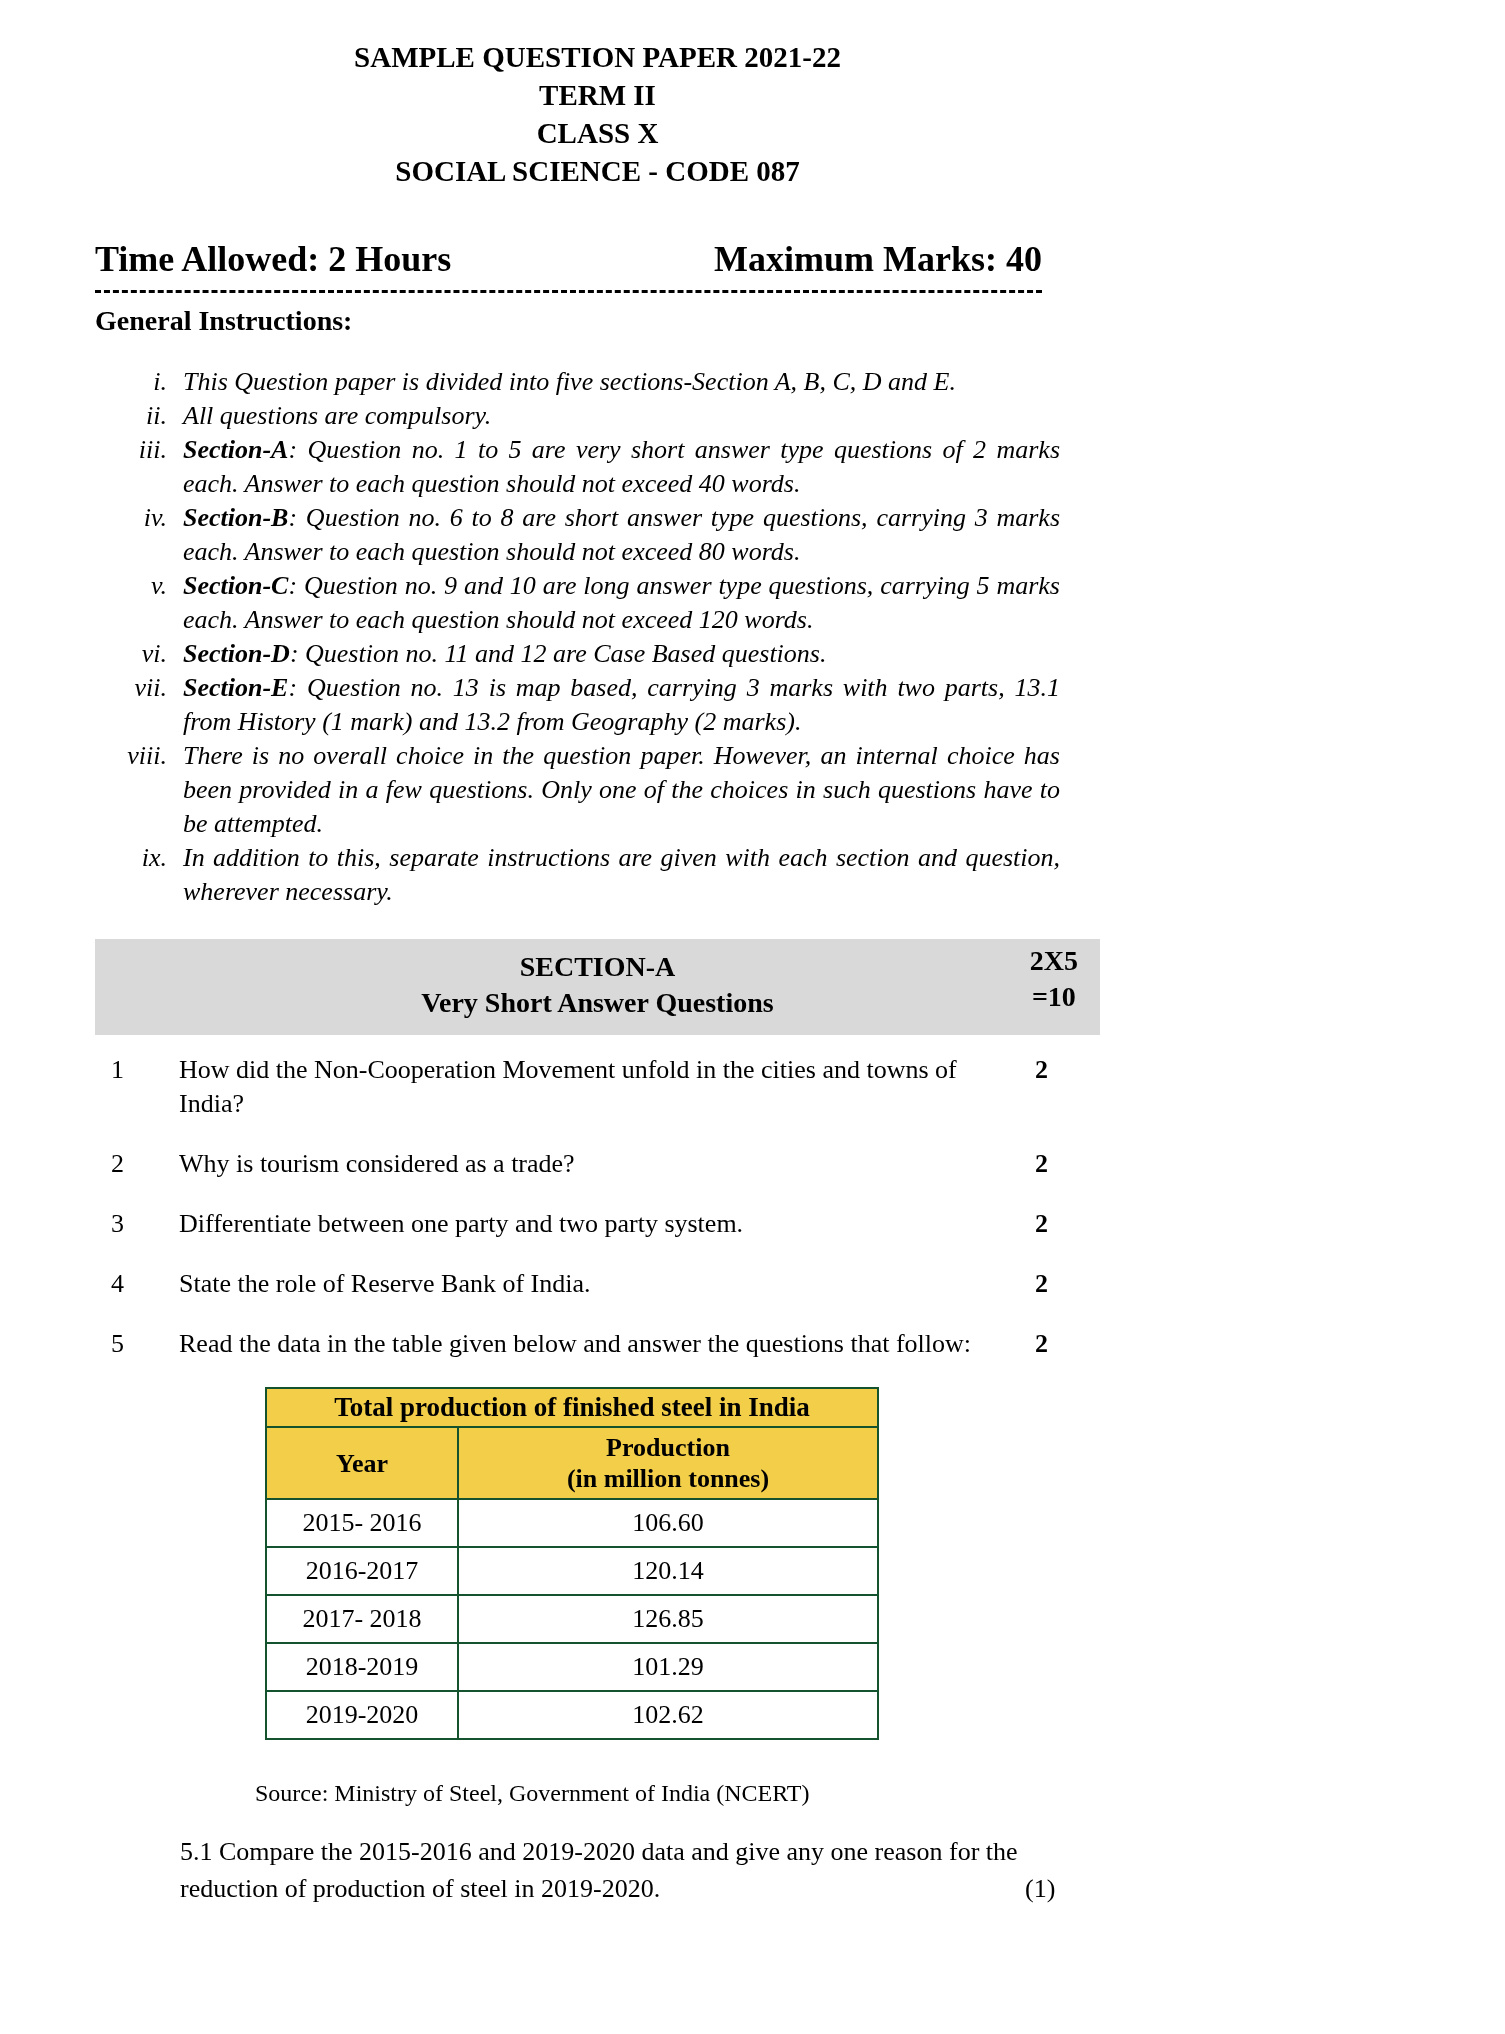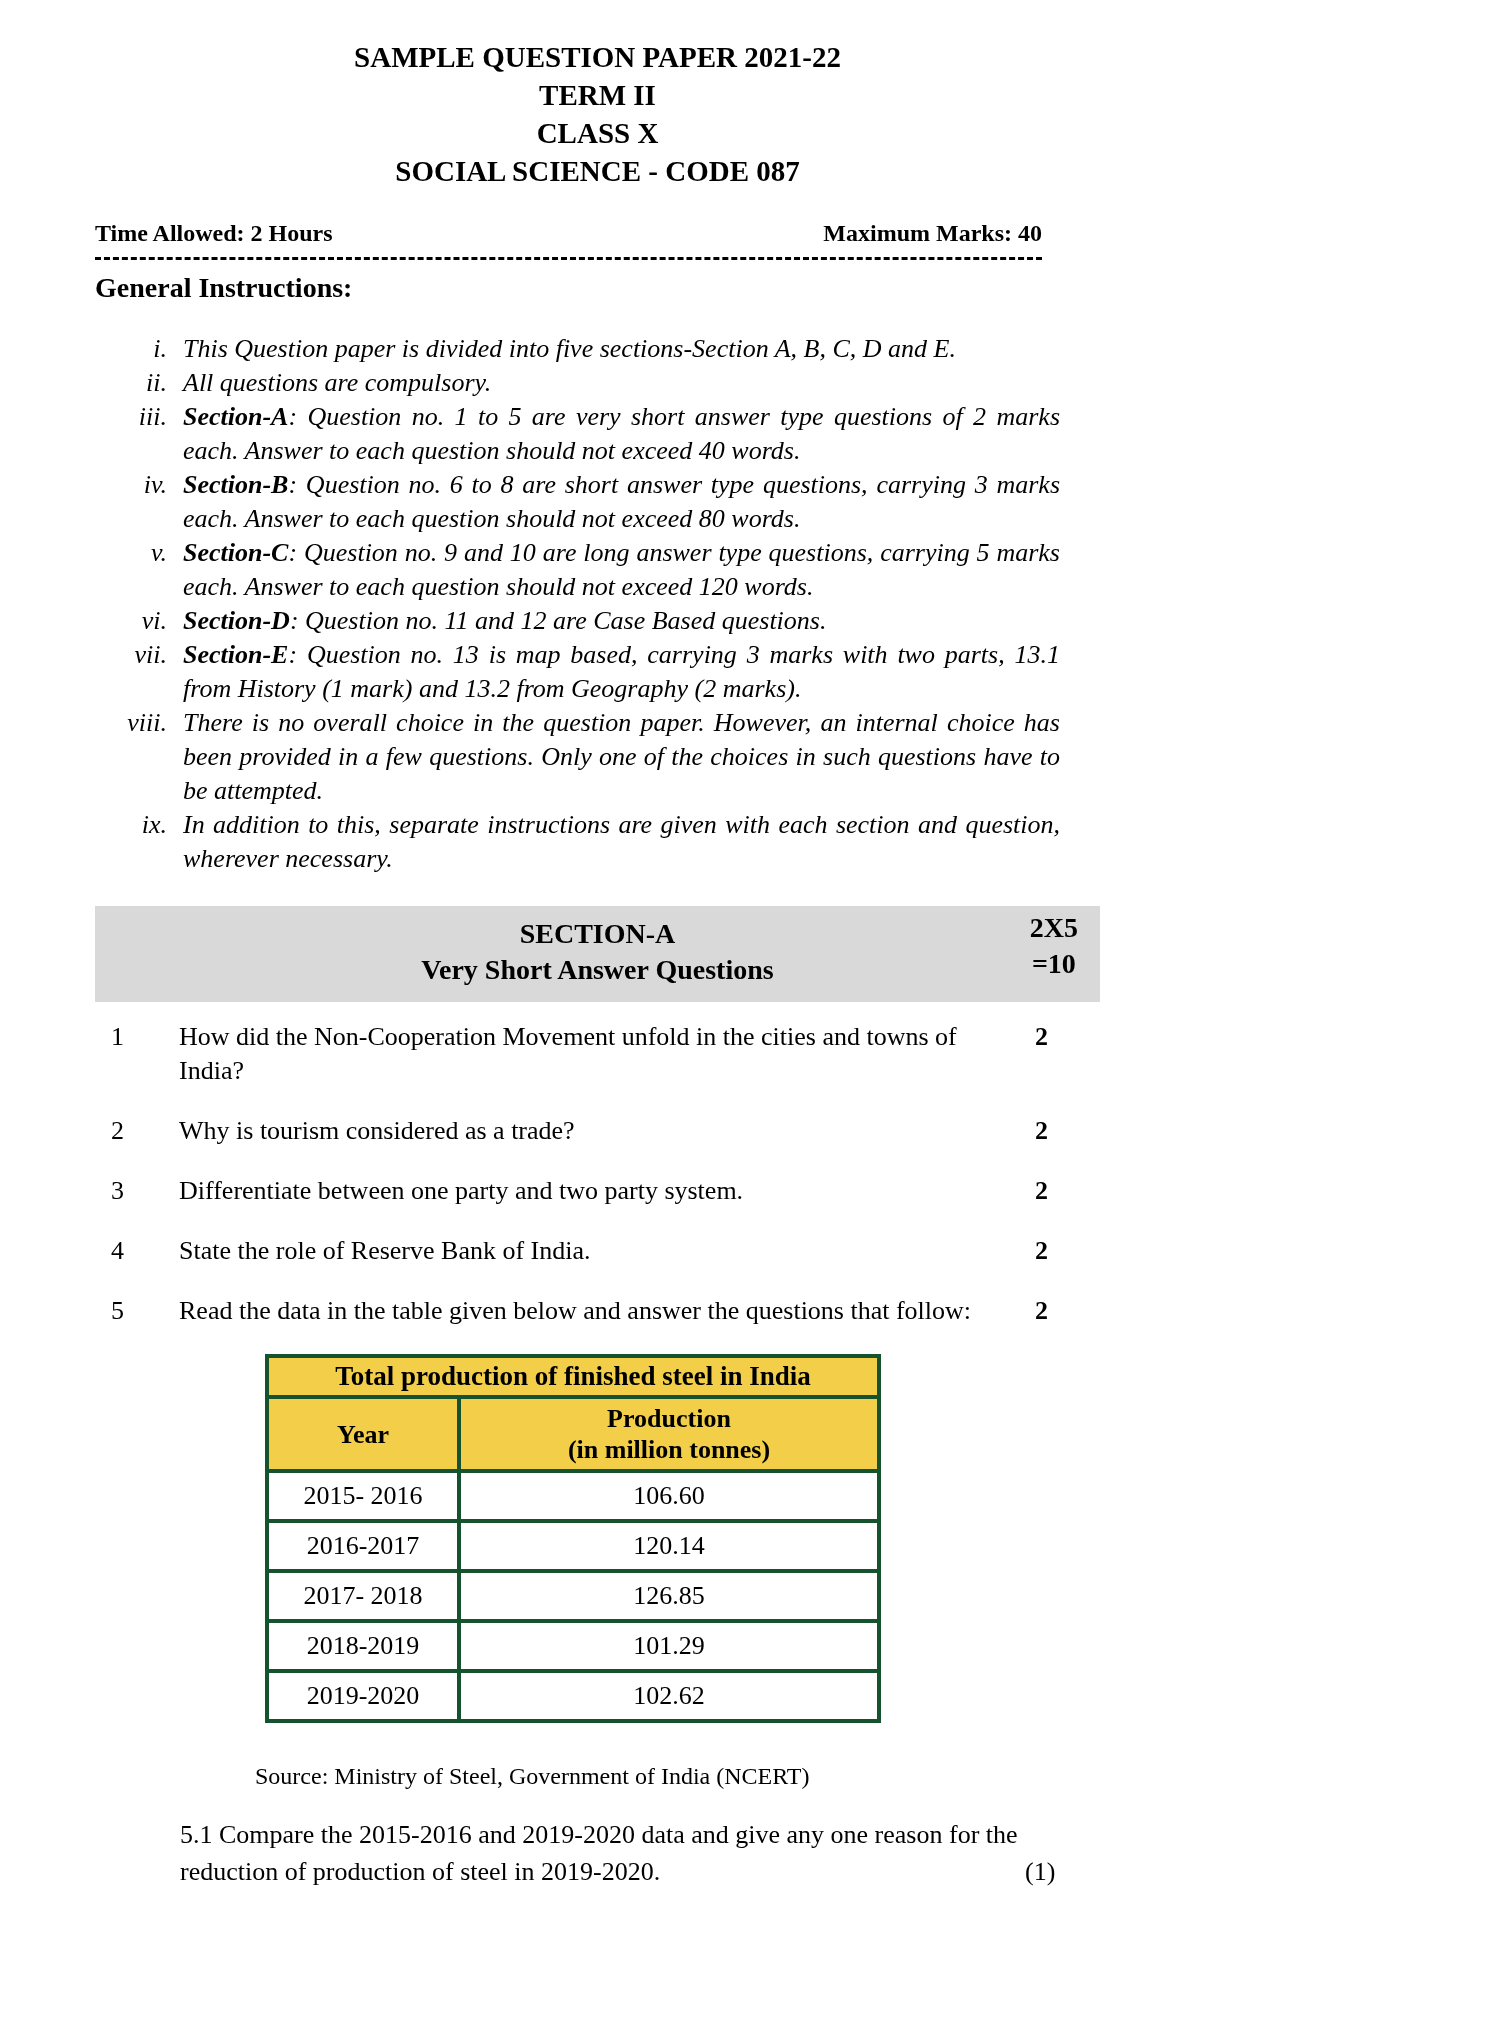--- a/index.html
+++ b/index.html
@@ -13,21 +13,21 @@
     font-family:"Liberation Serif", serif;
     color:#000;
   }
   .page{position:relative;width:1211px;height:2034px;background:#fff;overflow:hidden;}
   .content{width:1005px;margin-left:95px;padding-top:38px;}
 
   
   .doc-header{text-align:center;font-weight:bold;font-size:29px;line-height:38px;}
 
   
-  .meta-row{display:flex;justify-content:space-between;font-weight:bold;font-size:24px;margin-top:30px;padding-right:58px;}
+  .meta-row{display:flex;justify-content:space-between;font-weight:bold;font-size:36px;margin-top:48px;padding-right:58px;}
   .dashed-divider{border-top:3px dashed #000;margin-top:10px;margin-right:58px;}
 
   
   .gi-title{font-weight:bold;font-size:28px;margin-top:12px;}
   .ins-list{list-style:none;margin-top:28px;font-style:italic;font-size:26px;line-height:34px;}
   .ins-item{display:flex;}
   .ins-num{flex:0 0 72px;text-align:right;}
   .ins-text{flex:1;margin-left:16px;text-align:justify;padding-right:40px;}
   .ins-lead{font-weight:bold;}
 
@@ -37,21 +37,21 @@
 
   
   .questions{margin-top:18px;}
   .q-row{display:flex;align-items:flex-start;font-size:26px;line-height:34px;margin-bottom:26px;padding-right:52px;}
   .q-num{flex:0 0 60px;padding-left:16px;}
   .q-text{flex:1;padding-left:24px;}
   .q-marks{flex:0 0 34px;text-align:right;font-weight:bold;}
 
   
   .steel-table{border-collapse:collapse;margin:0 0 0 170px;font-size:26px;}
-  .steel-table th,.steel-table td{border:4px solid #14532d;}
+  .steel-table th,.steel-table td{border:2px solid #14532d;}
   .t-title{background:var(--yellow);font-weight:bold;font-size:27px;text-align:center;padding:3px 10px;}
   .t-head{background:var(--yellow);font-weight:bold;text-align:center;padding:4px 10px;line-height:31px;}
   .col-year{width:192px;}
   .col-prod{width:420px;}
   .steel-table td{ text-align:center;padding:8px 6px;line-height:30px;}
 
   .source-note{font-size:24px;margin:40px 0 0 160px;}
 
   
   .subq{display:flex;align-items:flex-end;margin-top:26px;padding-left:85px;padding-right:88px;font-size:26px;line-height:37px;}

